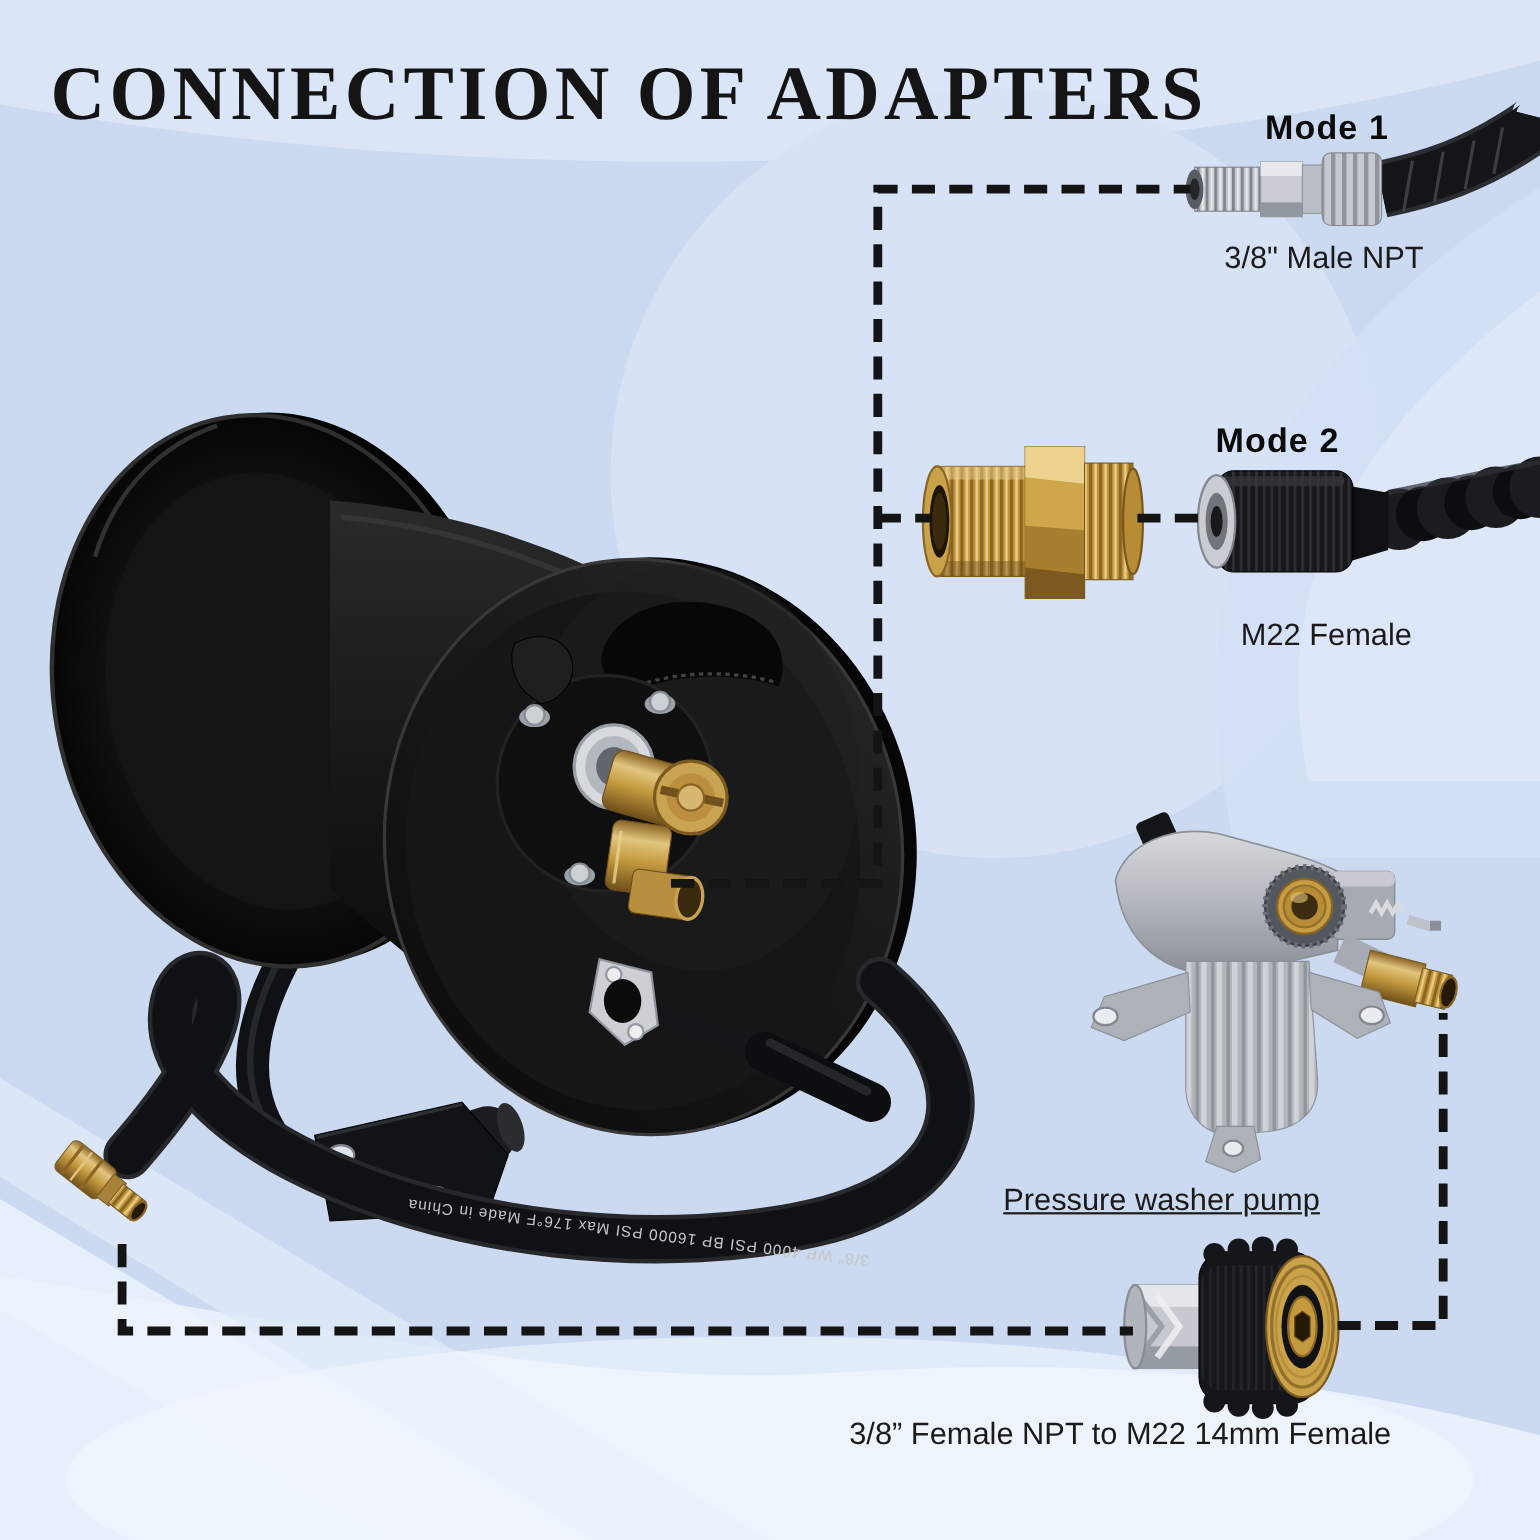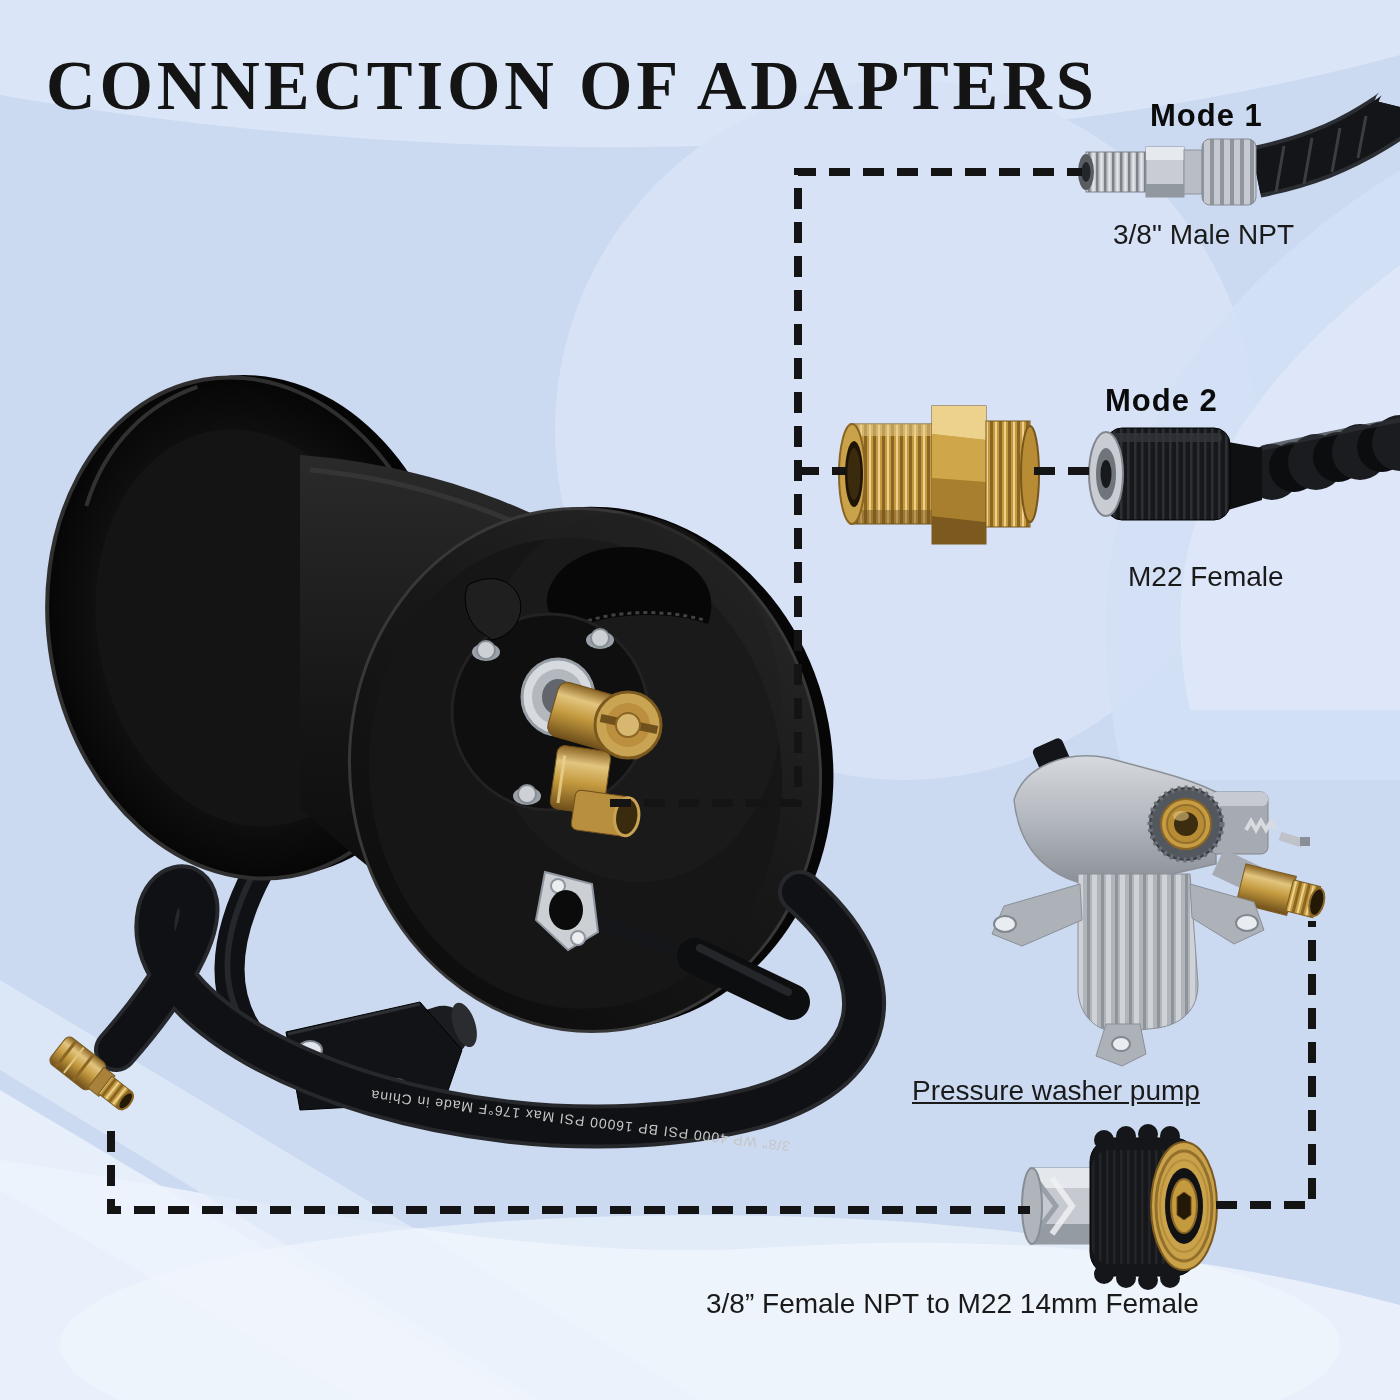--- a/index.html
+++ b/index.html
@@ -11,21 +11,21 @@
          font-size:70px;letter-spacing:4px;color:#141414;transform:scaleX(.98);
          transform-origin:left top;}
   .mode{font-weight:700;font-size:31px;color:#0b0b0b;letter-spacing:1px;}
   .mode1{left:1150px;top:98px;}
   .mode2{left:1105px;top:383px;}
   .cap{font-size:28px;color:#1a1a1a;}
   .cap-mode1{left:1113px;top:219px;}
   .cap-adapter{left:806px;top:521px;width:260px;text-align:center;line-height:37px;white-space:normal;}
   .cap-m22{left:1128px;top:528px;margin-top:33px;}
   .cap-pump{left:912px;top:1075px;text-decoration:underline;}
-  .cap-bottom{left:706px;top:1288px;}
+  .cap-bottom{left:772px;top:1288px;}
 </style>
 </head>
 <body>
 
 <div class="canvas">
 
 <svg width="1400" height="1400" viewBox="0 0 1400 1400">
   <defs>
     <linearGradient id="brassH" x1="0" y1="0" x2="0" y2="1">
       <stop offset="0" stop-color="#8a6322"></stop>

